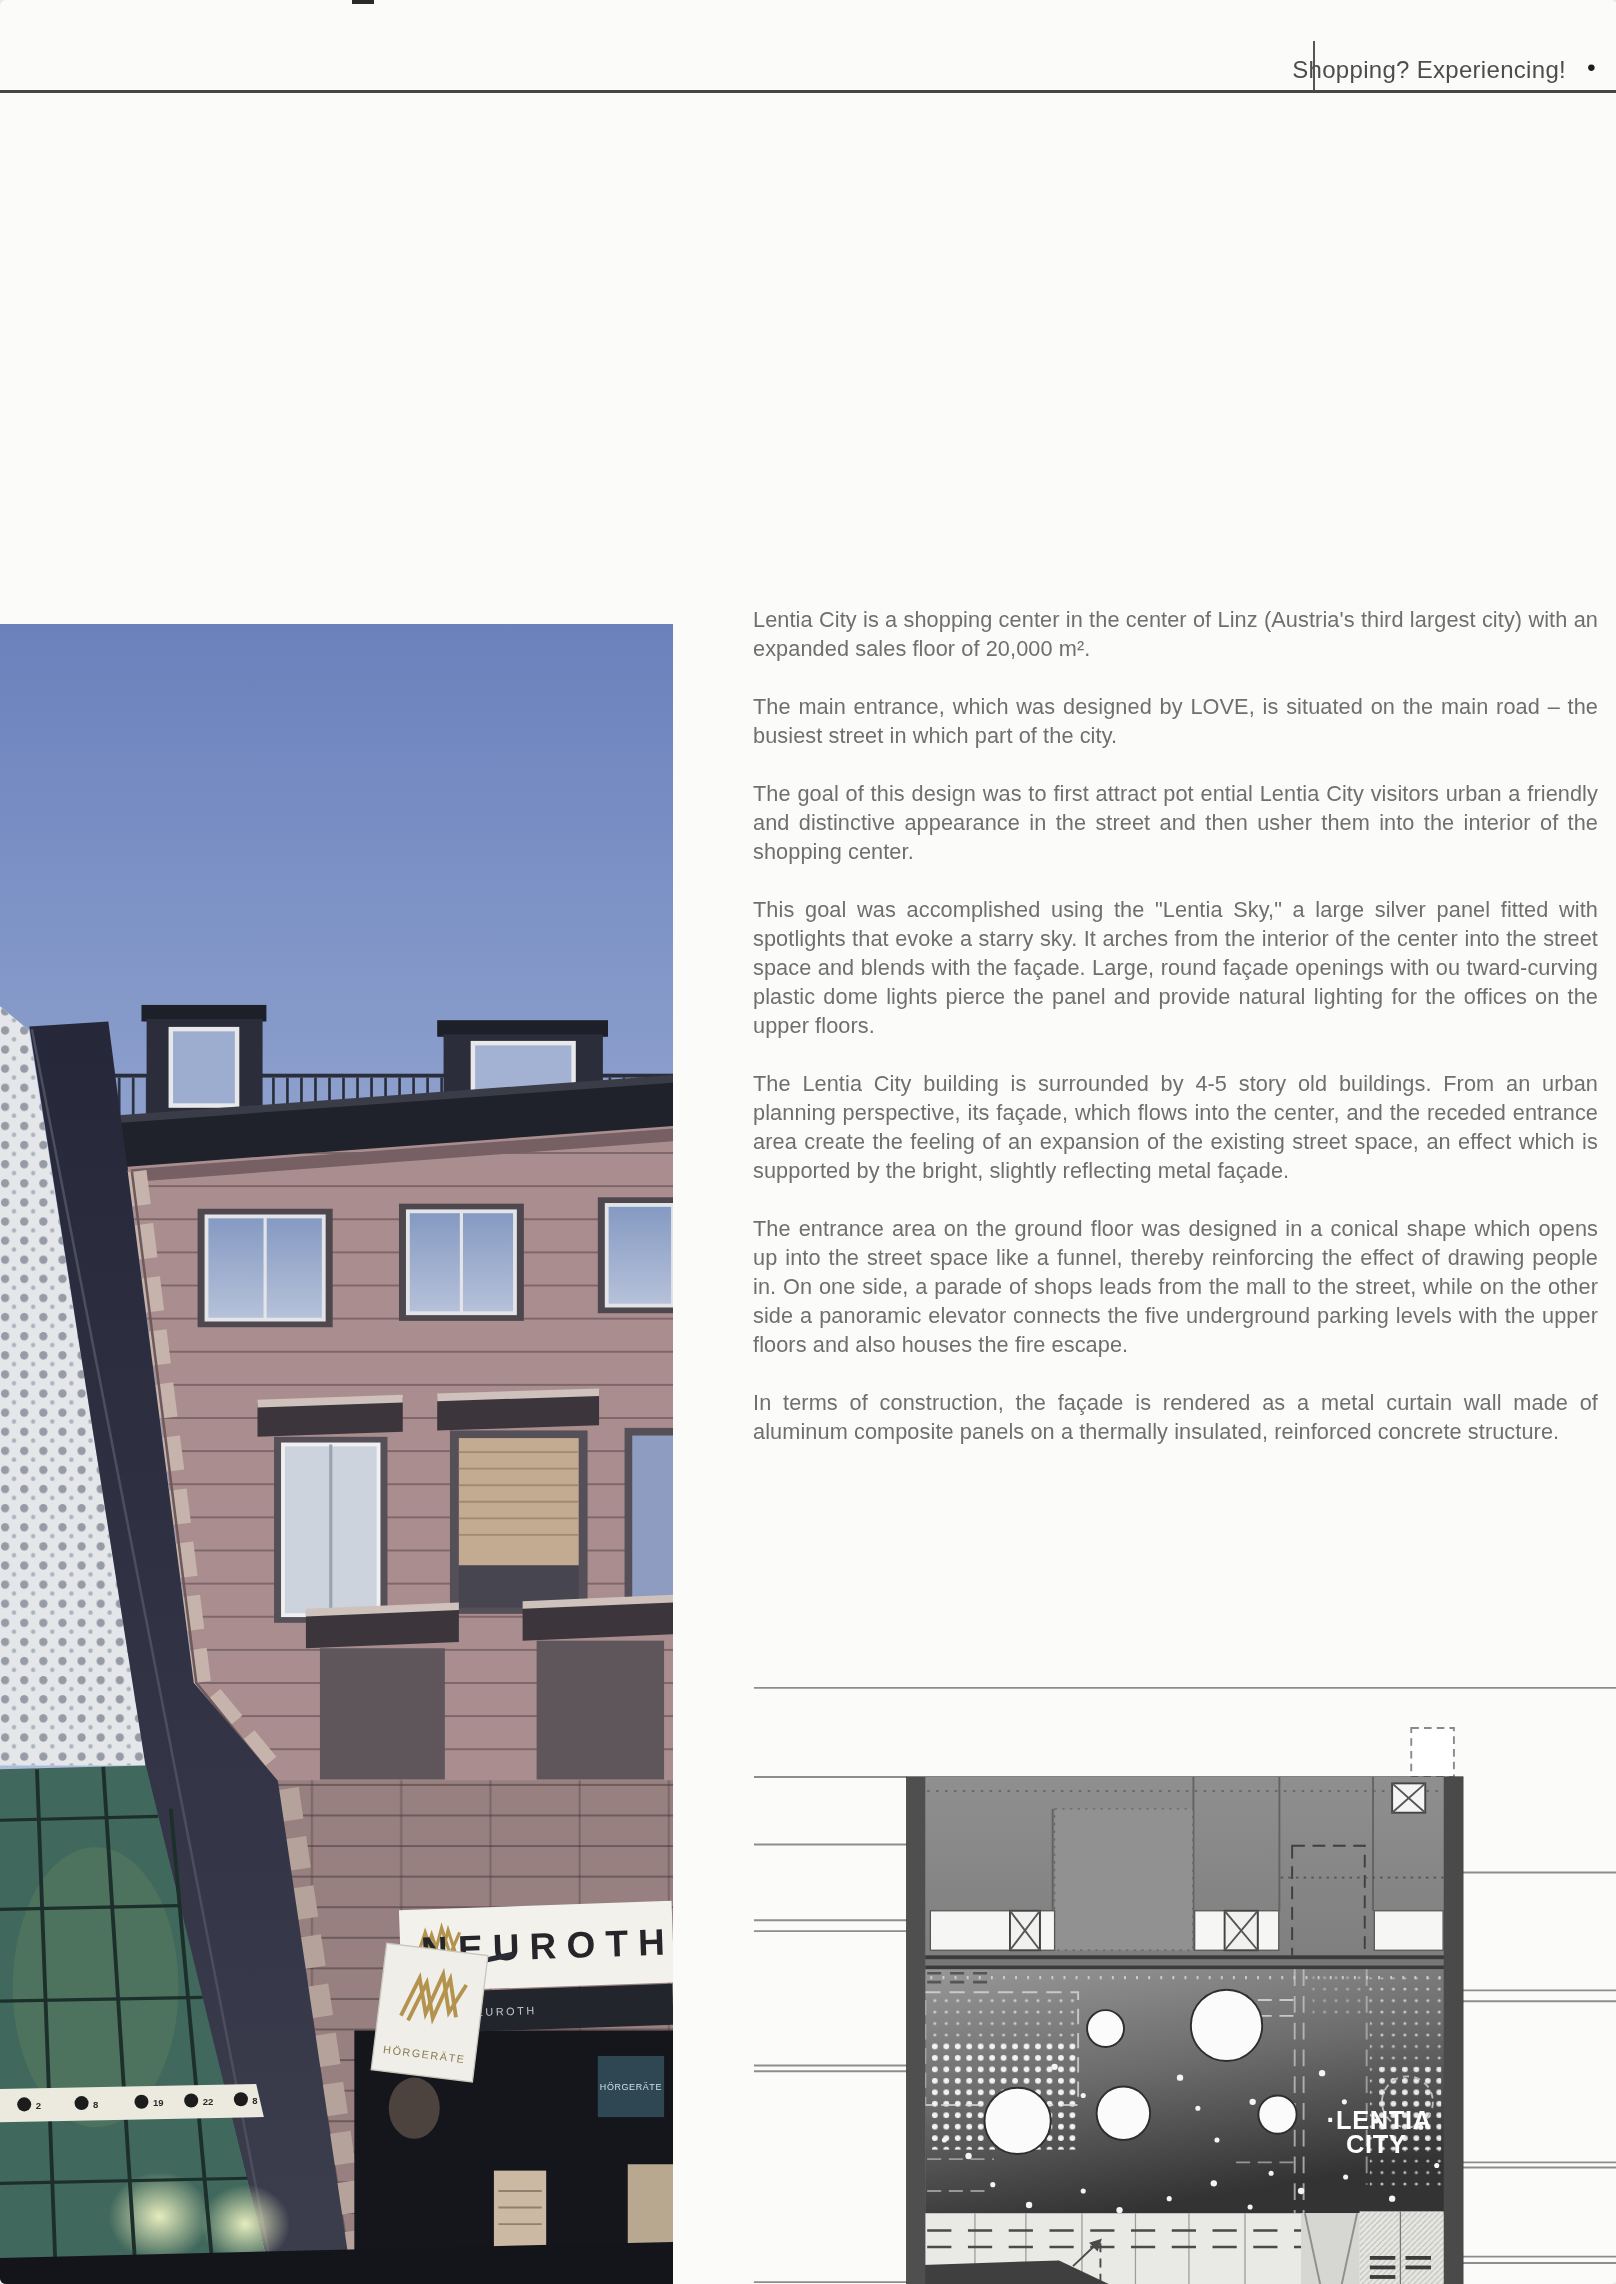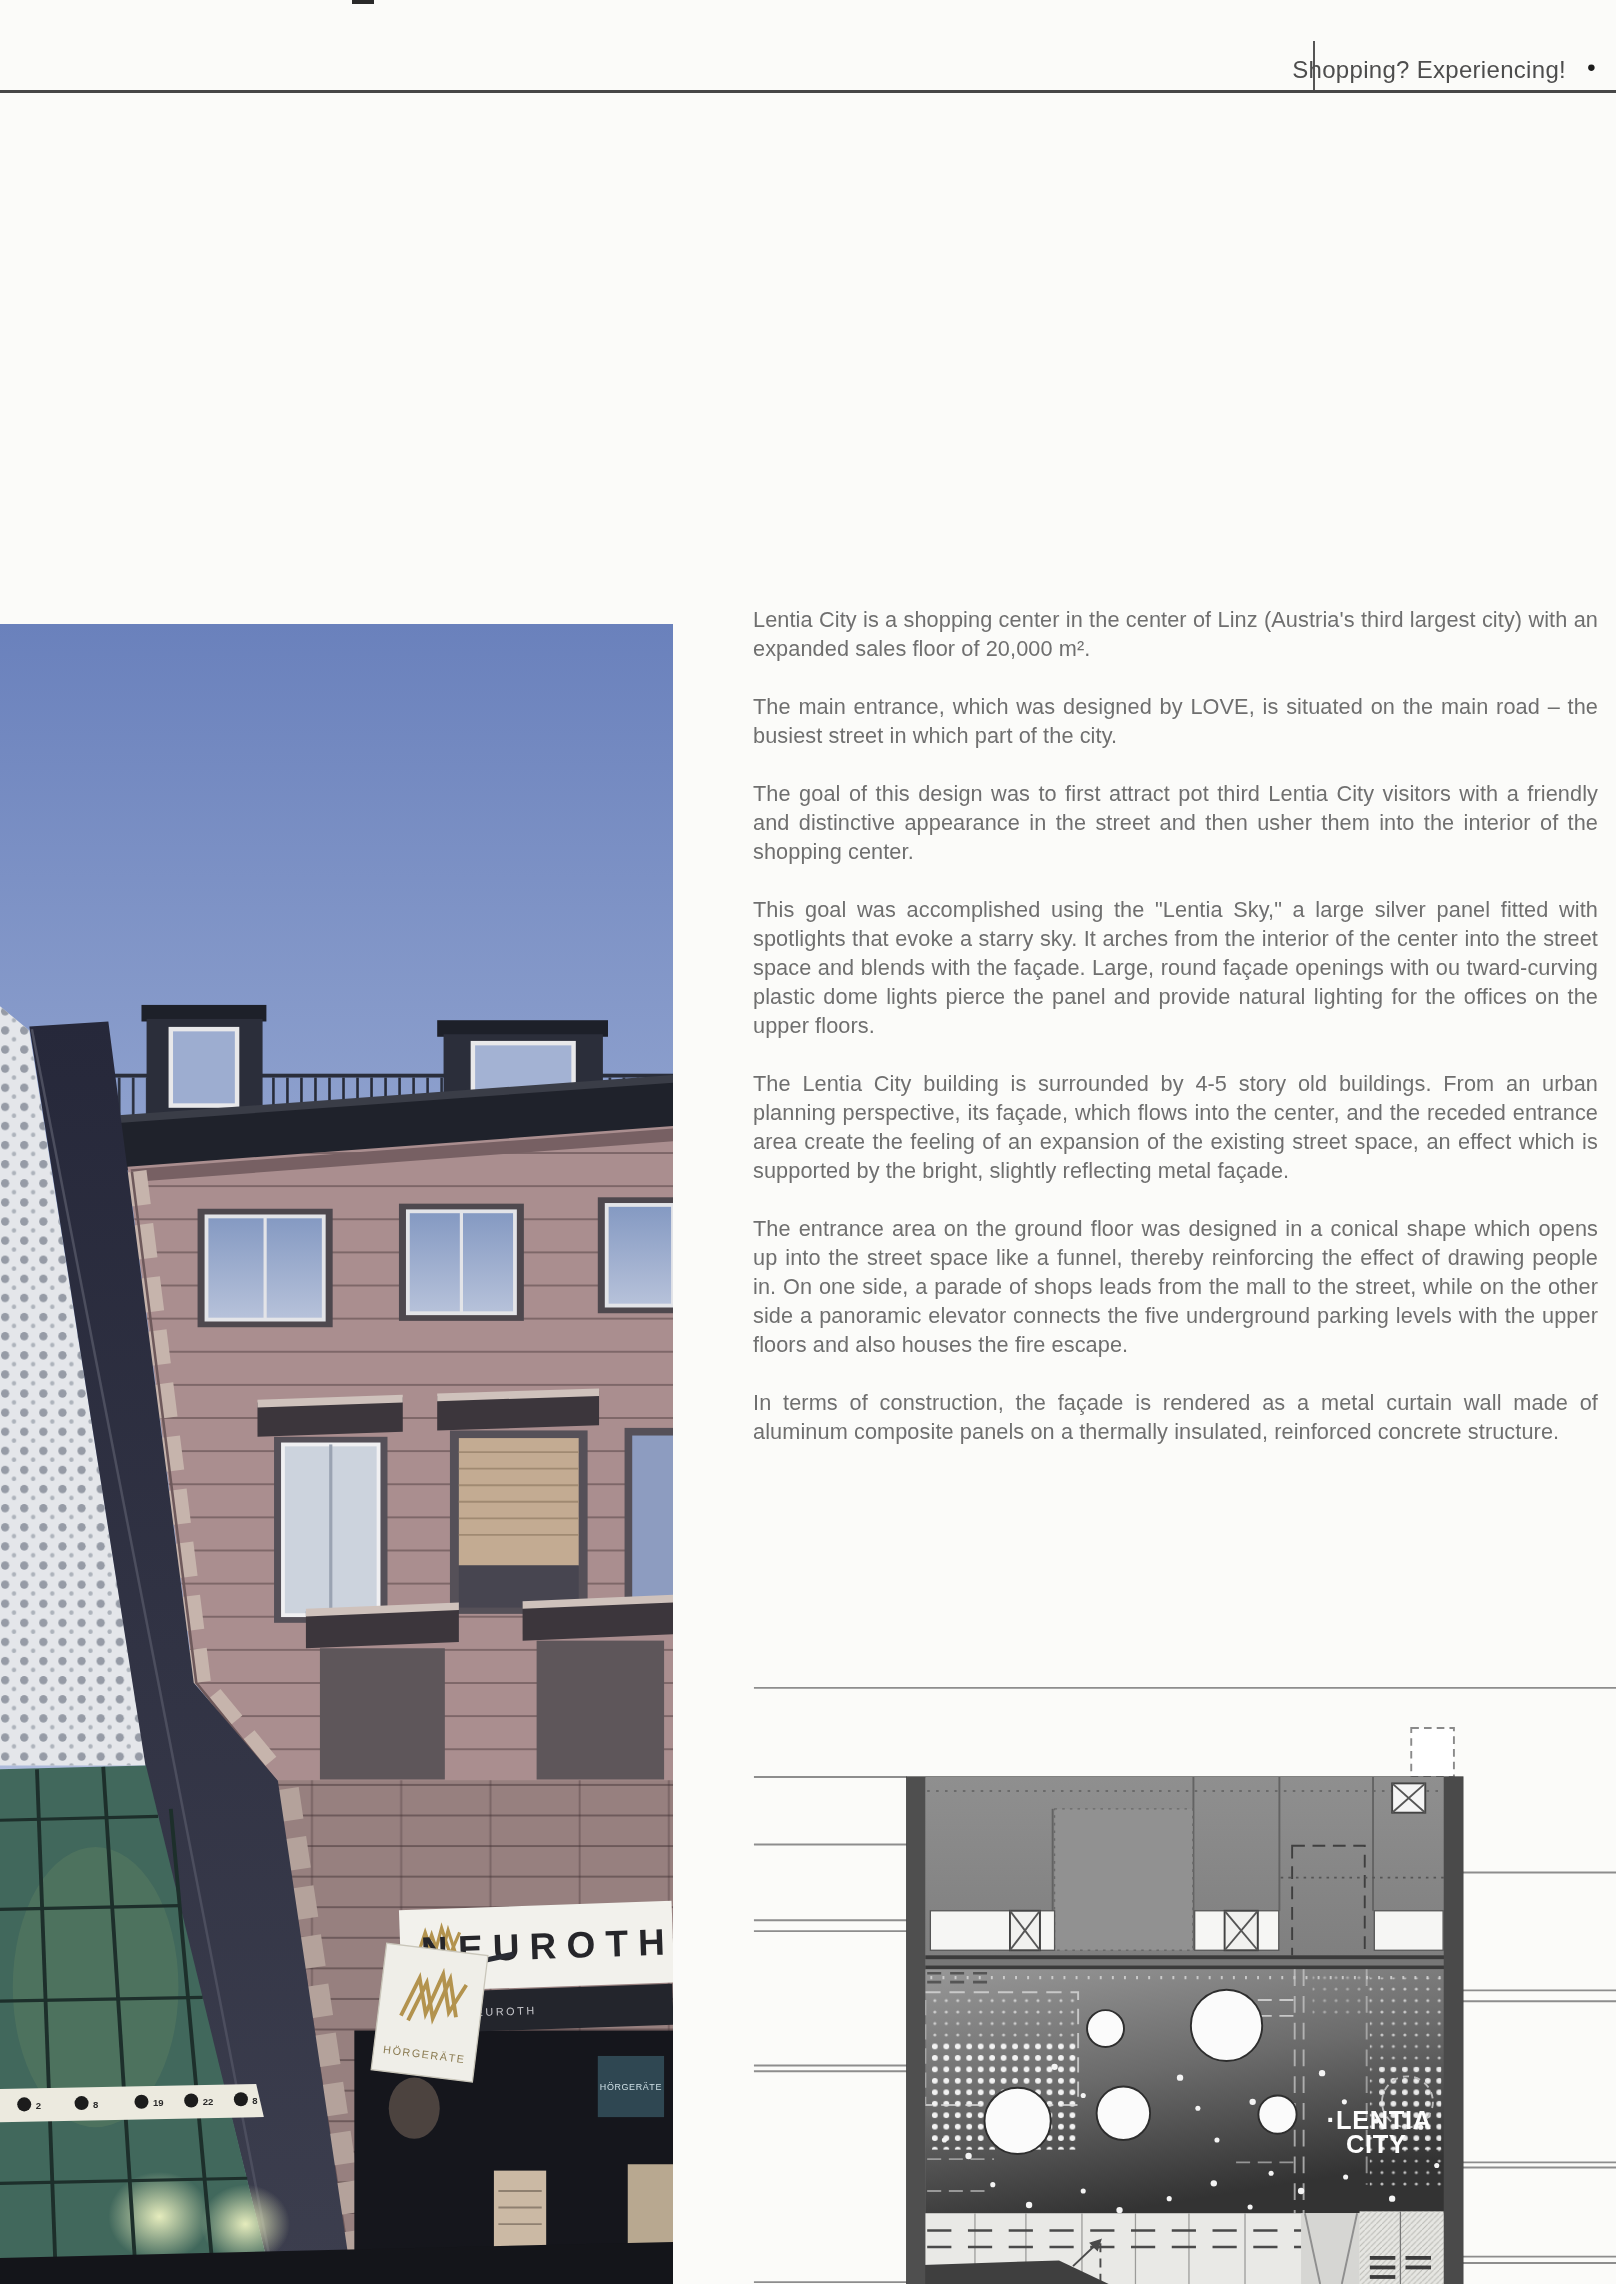--- a/index.html
+++ b/index.html
@@ -2,20 +2,21 @@
 <html style="font-size:10.2px"><head>
 <meta charset="utf-8">
 <style>
   html,body{margin:0;padding:0;background:#e8e8e6;}
   .page{
     position:relative;
     width:1617px;height:2284px;
     background:#fbfbf9;
     overflow:hidden;
     font-family:"Liberation Sans", sans-serif;
+    border-radius:6px;
   }
   
   .top-rule{position:absolute;left:0;top:90px;width:1617px;height:2.5px;background:#474747;}
   .top-vrule{position:absolute;left:1313px;top:41px;width:1.9px;height:49px;background:#555;}
   .header-title{
     position:absolute;right:51px;top:56px;
     font-size:24px;color:#4d4d4d;letter-spacing:0.3px;white-space:nowrap;
   }
   .header-bullet{
     position:absolute;right:21px;top:59px;
@@ -43,21 +44,21 @@
 
   <div class="scan-artifact"></div>
   <div class="top-rule"></div>
   <div class="top-vrule"></div>
   <div class="header-title">Shopping? Experiencing!</div>
   <div class="header-bullet">●</div>
 
   <div class="article">
     <p>Lentia City is a shopping center in the center of Linz (Austria's third largest city) with an expanded sales floor of 20,000 m².</p>
     <p>The main entrance, which was designed by LOVE, is situated on the main road – the busiest street in which part of the city.</p>
-    <p>The goal of this design was to first attract pot third Lentia City visitors with a friendly and distinctive appearance in the street and then usher them into the interior of the shopping center.</p>
+    <p>The goal of this design was to first attract pot ential Lentia City visitors urban a friendly and distinctive appearance in the street and then usher them into the interior of the shopping center.</p>
     <p>This goal was accomplished using the "Lentia Sky," a large silver panel fitted with spotlights that evoke a starry sky. It arches from the interior of the center into the street space and blends with the façade. Large, round façade openings with ou tward-curving plastic dome lights pierce the panel and provide natural lighting for the offices on the upper floors.</p>
     <p>The Lentia City building is surrounded by 4-5 story old buildings. From an urban planning perspective, its façade, which flows into the center, and the receded entrance area create the feeling of an expansion of the existing street space, an effect which is supported by the bright, slightly reflecting metal façade.</p>
     <p>The entrance area on the ground floor was designed in a conical shape which opens up into the street space like a funnel, thereby reinforcing the effect of drawing people in. On one side, a parade of shops leads from the mall to the street, while on the other side a panoramic elevator connects the five underground parking levels with the upper floors and also houses the fire escape.</p>
     <p>In terms of construction, the façade is rendered as a metal curtain wall made of aluminum composite panels on a thermally insulated, reinforced concrete structure.</p>
   </div>
 
   <div class="photo">
   <svg width="673" height="1660" viewBox="0 0 1056 2606" preserveAspectRatio="none">
     <defs>
       <linearGradient id="skyG" x1="0" y1="0" x2="0" y2="1">

